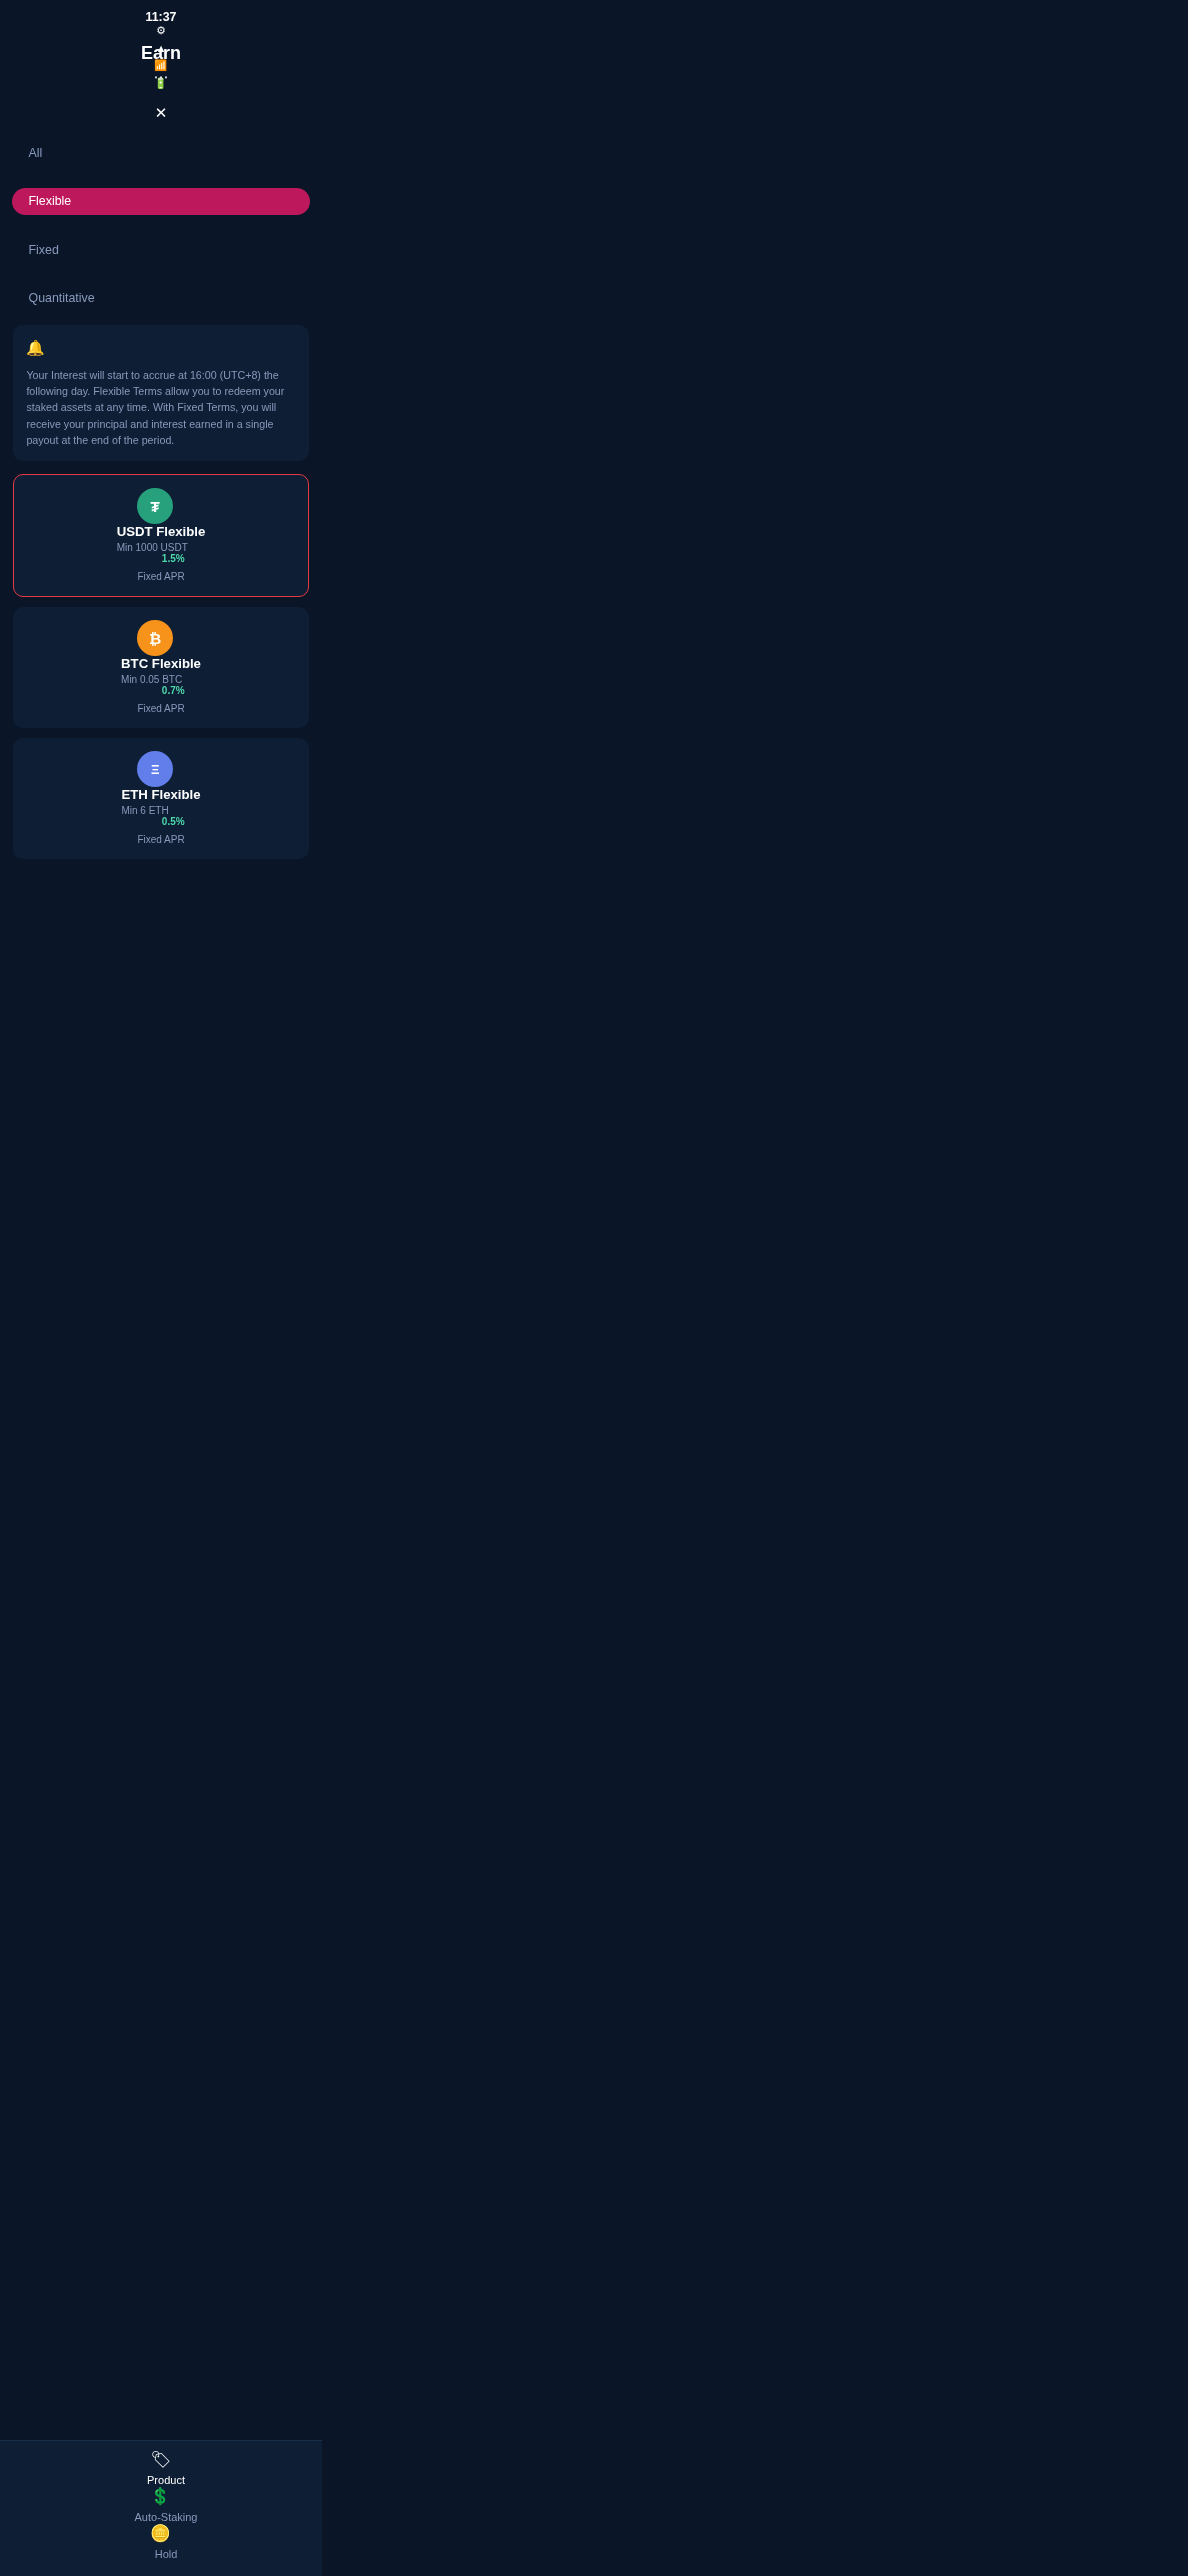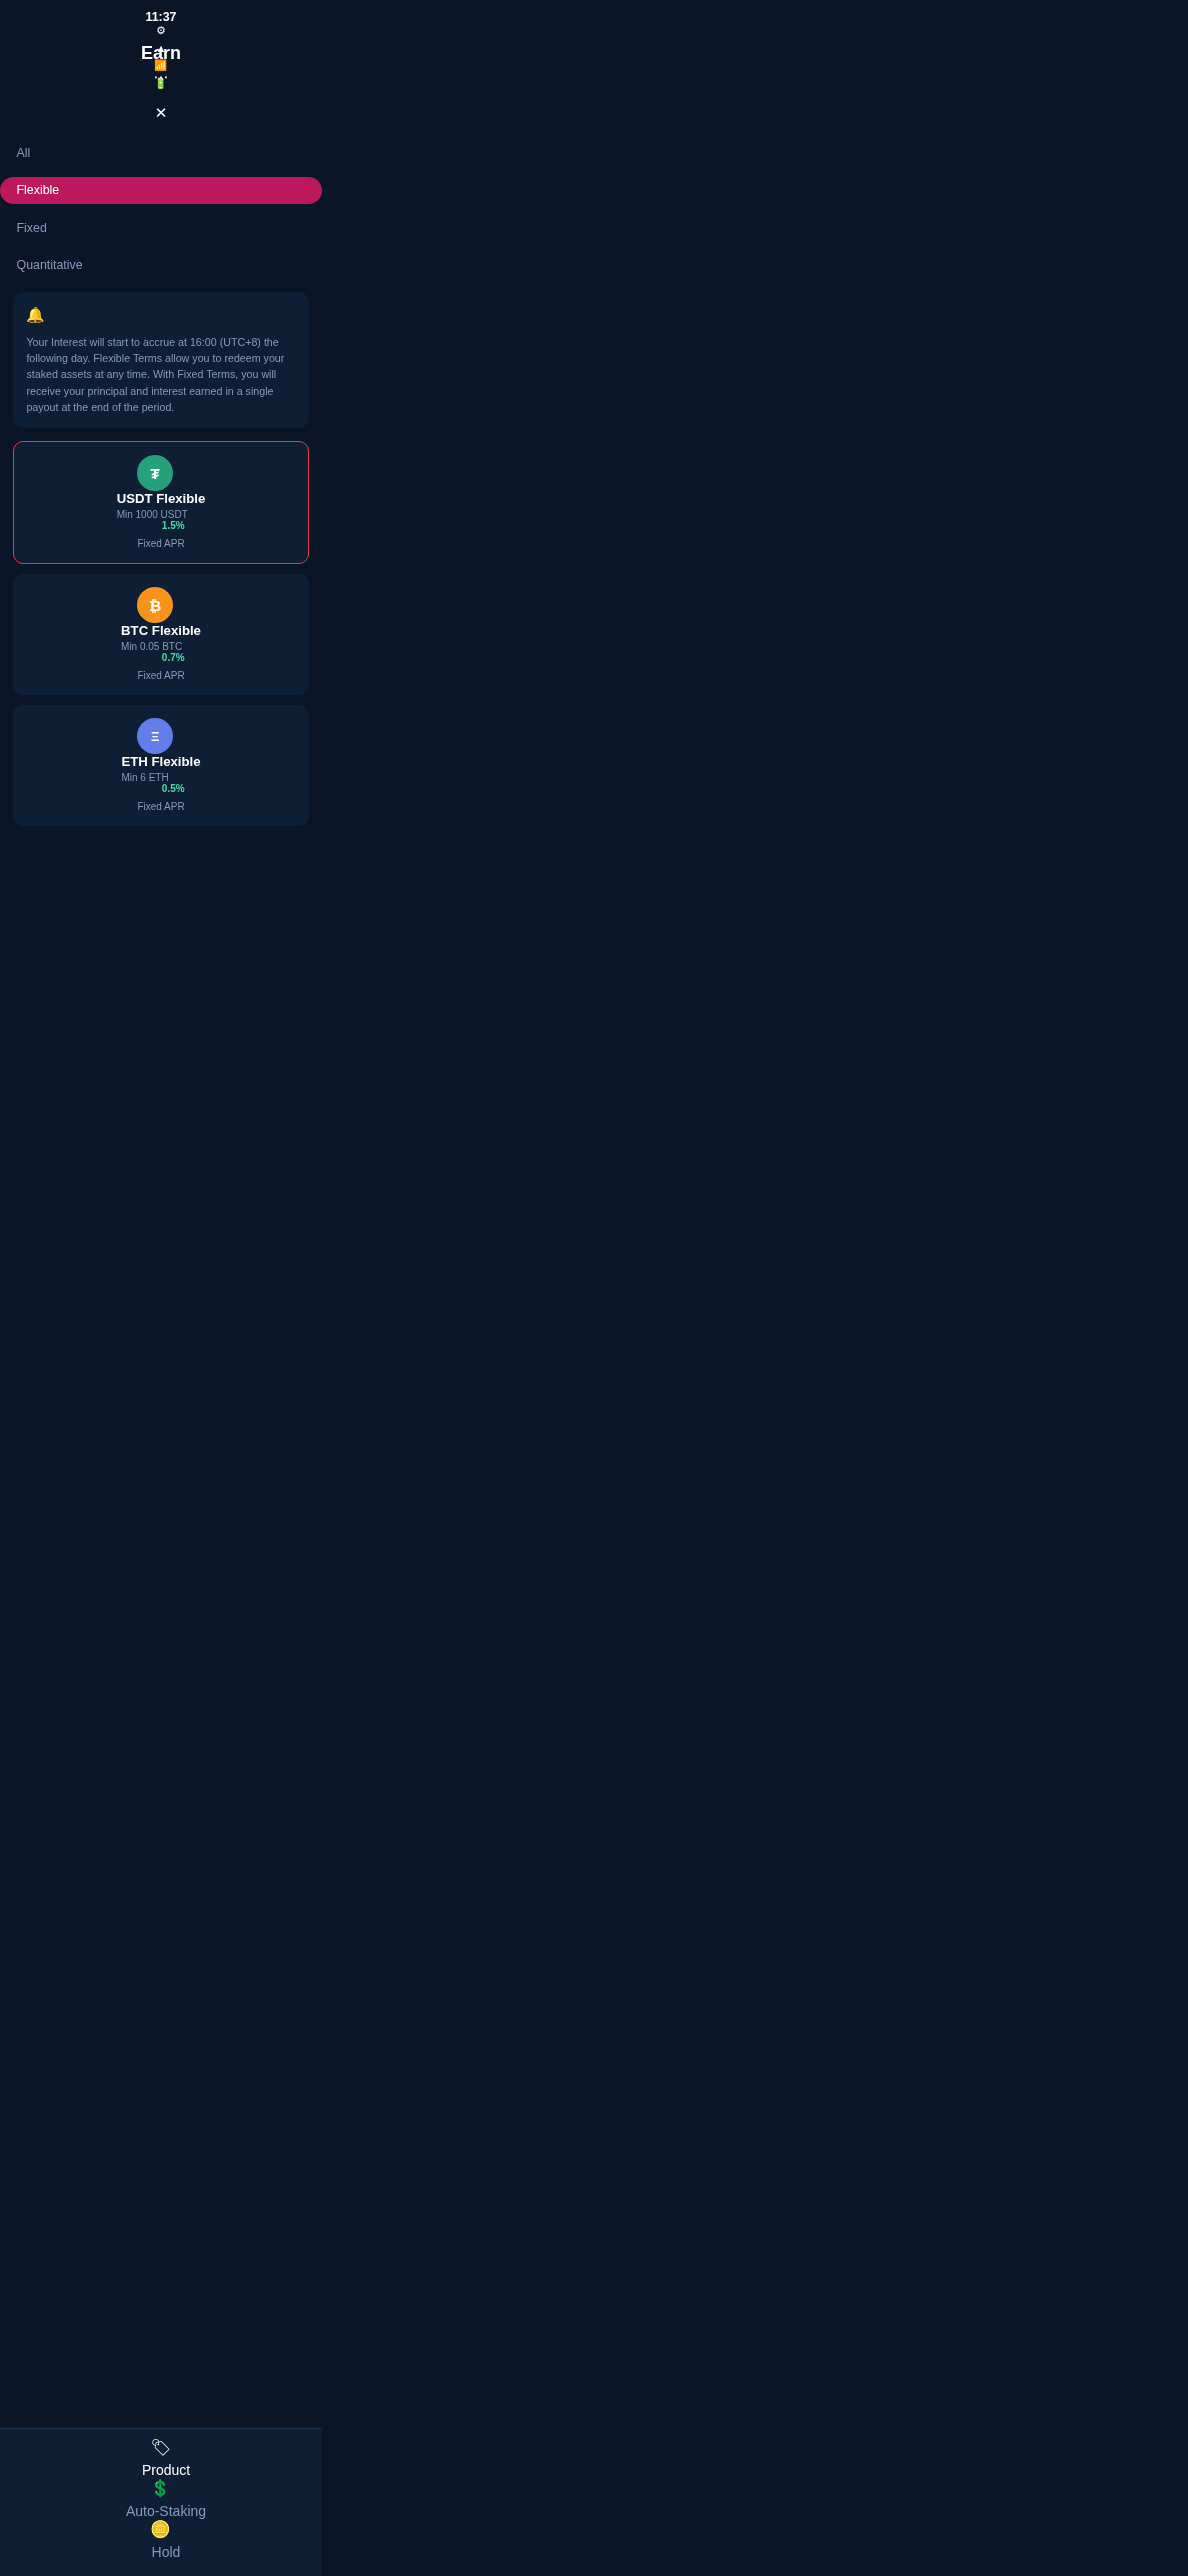--- a/index.html
+++ b/index.html
@@ -63,22 +63,22 @@
       align-items: center;
       justify-content: center;
       cursor: pointer;
       color: #ffffff;
       font-size: 15px;
     }
 
     
     .tabs {
       display: flex;
-      padding: 0 0;
-      gap: 10px;
+      padding: 0 12px;
+      gap: 21px;
       margin-bottom: 13.2px;
     }
 
     .tab {
       padding: 6.6px 16.5px;
       border-radius: 16.5px;
       font-size: 12.4px;
       font-weight: 500;
       cursor: pointer;
       color: #8899bb;
@@ -216,21 +216,21 @@
     .nav-icon {
       width: 21.5px;
       height: 21.5px;
       display: flex;
       align-items: center;
       justify-content: center;
       font-size: 16.5px;
     }
 
     .nav-label {
-      font-size: 14px;
+      font-size: 11px;
       color: #8899bb;
       margin-left: 10px;
     }
 
     .nav-item.active .nav-label {
       color: #ffffff;
     }
 
     .nav-item.active .nav-icon {
       color: #ffffff;

